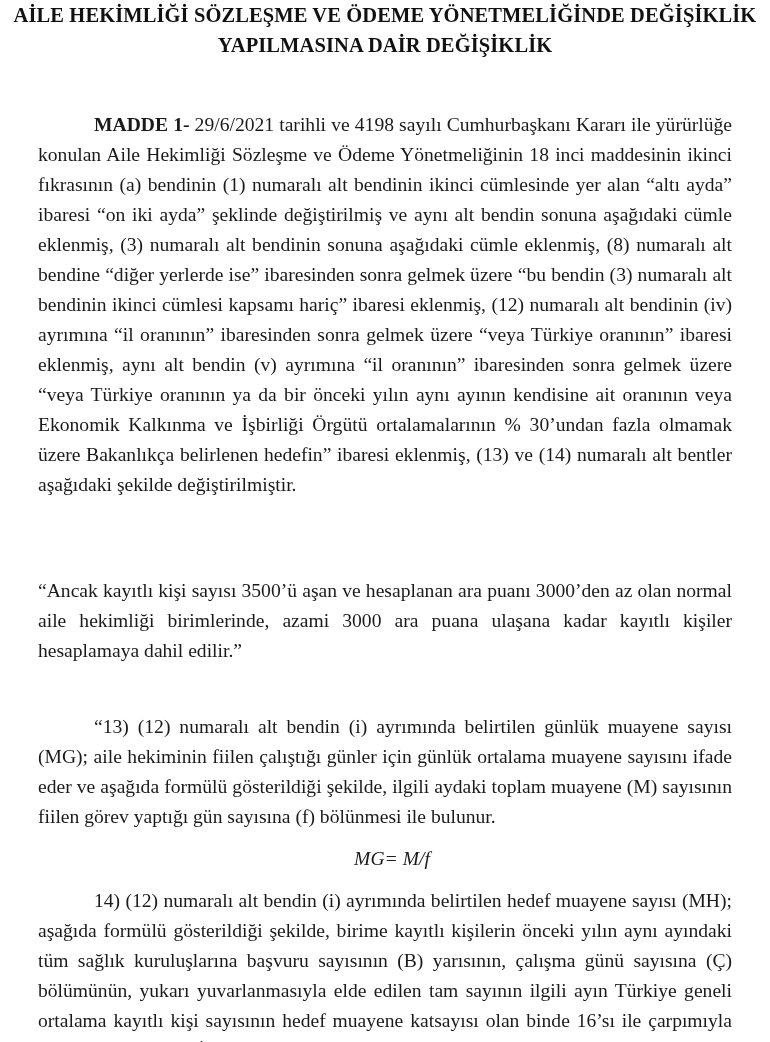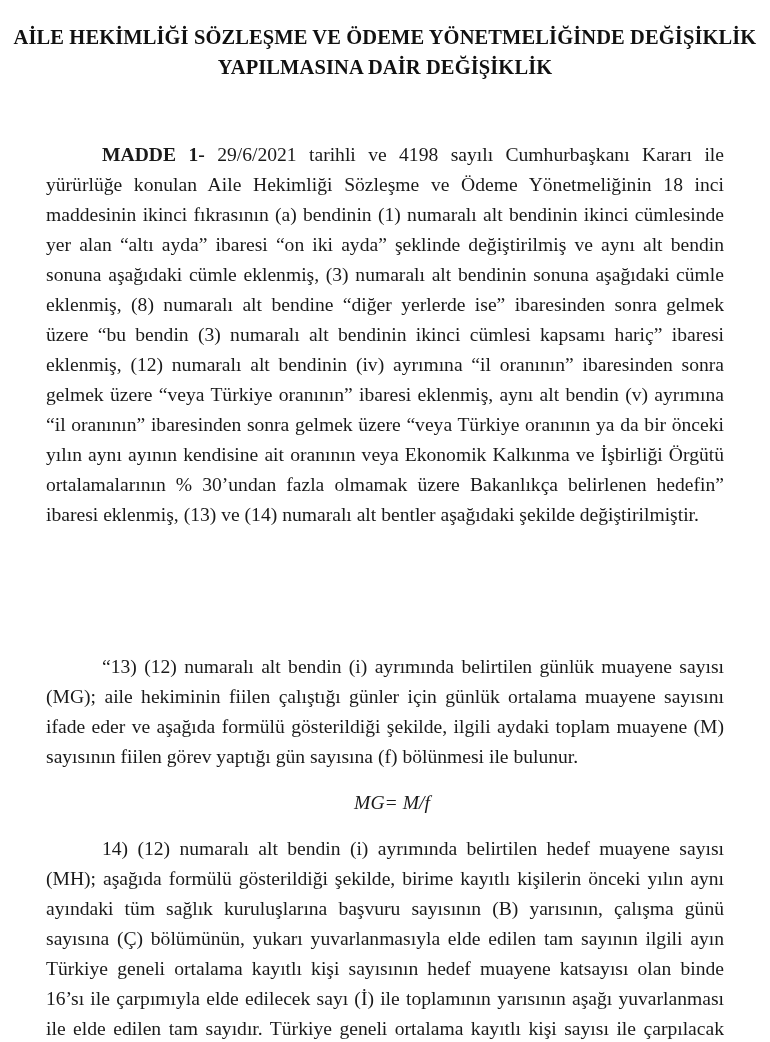--- a/index.html
+++ b/index.html
@@ -18,39 +18,39 @@
   .page {
     position: relative;
     width: 770px;
     height: 1042px;
     box-sizing: border-box;
     padding: 0;
     background: #ffffff;
   }
   .doc-title {
     margin: 0;
-    padding-top: 22px;
+    padding-top: 0;
     text-align: center;
     font-weight: bold;
     font-size: 20.5px;
     line-height: 30px;
     letter-spacing: 0.1px;
     color: #111;
   }
   .doc-title .title-line {
     display: block;
     white-space: nowrap;
   }
   .body-block {
     margin: 0;
     padding: 0 30px 0 30px;
     box-sizing: border-box;
   }
   p.para {
-    margin: 16px;
+    margin: 8px;
     text-align: justify;
     text-justify: inter-word;
     font-size: 19.6px;
     line-height: 30px;
     color: #1a1a1a;
     hyphens: none;
   }
   p.para.indent {
     text-indent: 56px;
   }
@@ -80,20 +80,21 @@
 
   <div class="body-block">
 
     <p class="para indent"><span class="bold">MADDE 1-</span><span> 29/6/2021 tarihli ve 4198 sayılı Cumhurbaşkanı Kararı ile yürürlüğe konulan Aile Hekimliği Sözleşme ve Ödeme Yönetmeliğinin 18 inci maddesinin ikinci fıkrasının (a) bendinin (1) numaralı alt bendinin ikinci cümlesinde yer alan “altı ayda” ibaresi “on iki ayda” şeklinde değiştirilmiş ve aynı alt bendin sonuna aşağıdaki cümle eklenmiş, (3) numaralı alt bendinin sonuna aşağıdaki cümle eklenmiş, (8) numaralı alt bendine “diğer yerlerde ise” ibaresinden sonra gelmek üzere “bu bendin (3) numaralı alt bendinin ikinci cümlesi kapsamı hariç” ibaresi eklenmiş, (12) numaralı alt bendinin (iv) ayrımına “il oranının” ibaresinden sonra gelmek üzere “veya Türkiye oranının” ibaresi eklenmiş, aynı alt bendin (v) ayrımına “il oranının” ibaresinden sonra gelmek üzere “veya Türkiye oranının ya da bir önceki yılın aynı ayının kendisine ait oranının veya Ekonomik Kalkınma ve İşbirliği Örgütü ortalamalarının % 30’undan fazla olmamak üzere Bakanlıkça belirlenen hedefin” ibaresi eklenmiş, (13) ve (14) numaralı alt bentler aşağıdaki şekilde değiştirilmiştir.</span></p>
 
     <div class="gap-para"></div>
 
 
     <div class="gap-para"></div>
 
+    <p class="para">“Ancak kayıtlı kişi sayısı 3500’ü aşan ve hesaplanan ara puanı 3000’den az olan normal aile hekimliği birimlerinde, azami 3000 ara puana ulaşana kadar kayıtlı kişiler hesaplamaya dahil edilir.”</p>
 
     <div class="gap-para"></div>
 
     <p class="para indent">“13) (12) numaralı alt bendin (i) ayrımında belirtilen günlük muayene sayısı (MG); aile hekiminin fiilen çalıştığı günler için günlük ortalama muayene sayısını ifade eder ve aşağıda formülü gösterildiği şekilde, ilgili aydaki toplam muayene (M) sayısının fiilen görev yaptığı gün sayısına (f) bölünmesi ile bulunur.</p>
 
     <p class="formula">MG= M/f</p>
 
     <p class="para indent">14) (12) numaralı alt bendin (i) ayrımında belirtilen hedef muayene sayısı (MH); aşağıda formülü gösterildiği şekilde, birime kayıtlı kişilerin önceki yılın aynı ayındaki tüm sağlık kuruluşlarına başvuru sayısının (B) yarısının, çalışma günü sayısına (Ç) bölümünün, yukarı yuvarlanmasıyla elde edilen tam sayının ilgili ayın Türkiye geneli ortalama kayıtlı kişi sayısının hedef muayene katsayısı olan binde 16’sı ile çarpımıyla elde edilecek sayı (İ) ile toplamının yarısının aşağı yuvarlanması ile elde edilen tam sayıdır. Türkiye geneli ortalama kayıtlı kişi sayısı ile çarpılacak olan hedef muayene katsayısı Bakanlıkça her yıl değiştirilebilecektir. Hedef muayene sayısı, ilgili ayın Türkiye geneli ortalama kayıtlı kişi sayısının binde 34’ünden büyük olanlar için 75’tir.</p>
 
   </div>

